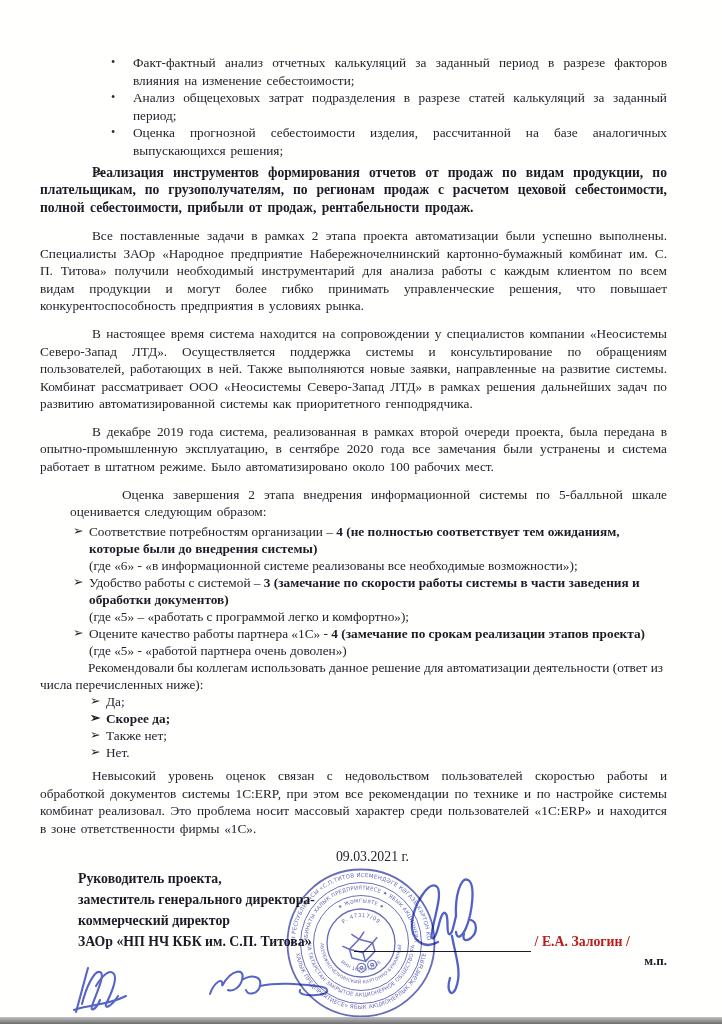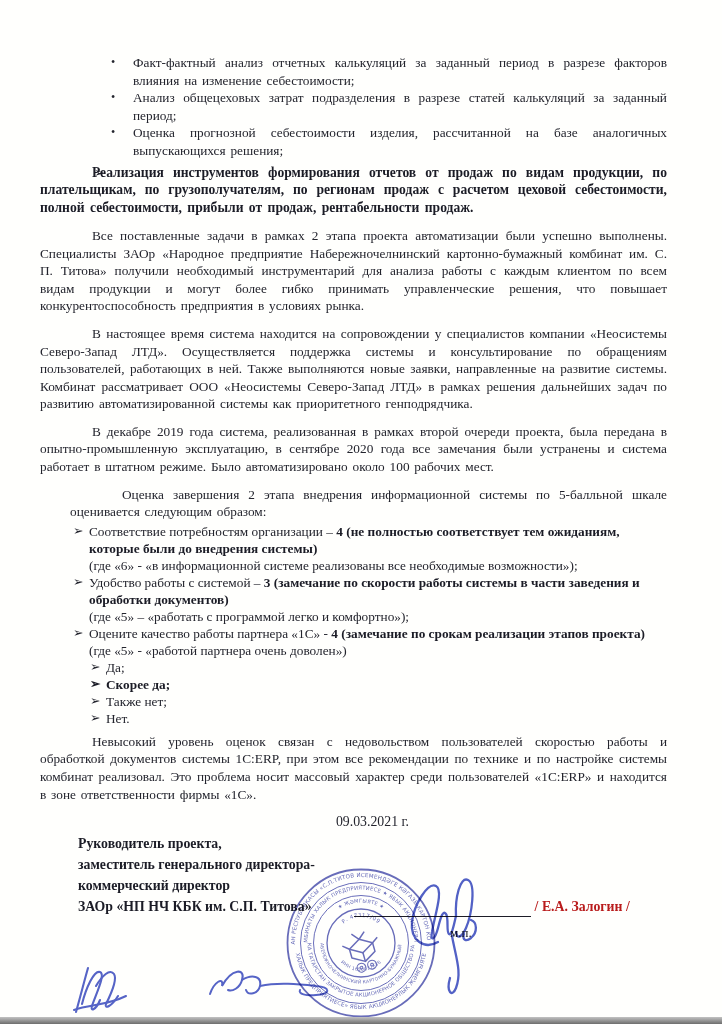--- a/index.html
+++ b/index.html
@@ -79,21 +79,21 @@
     font-size:13.8px;line-height:21px;
   }
   .sign-row{display:flex;align-items:flex-end;text-align:center;}
   .sign-row .company{white-space:nowrap;font-weight:bold;color:#1b1c26;font-size:13.8px;line-height:21px;}
   .sign-underline{
     width:177px;margin-left:42px;
     border-bottom:1.6px solid #1d1d27;
     height:18px;
   }
   .sign-name{white-space:nowrap;font-weight:bold;color:#b91c1c;font-size:13.8px;line-height:21px;margin-left:4px;}
-  .mp{font-weight:normal;color:#1b1c26;font-size:13px;margin:8px 0 0 372px;}
+  .mp{font-weight:bold;color:#1b1c26;font-size:13px;margin:1px 0 0 372px;text-align:right;}
   
   .stamp-svg{position:absolute;left:284px;top:866px;mix-blend-mode:multiply;opacity:.88;}
   .sig-main{position:absolute;left:408px;top:870px;mix-blend-mode:multiply;opacity:.92;}
   .sig-a{position:absolute;left:66px;top:960px;mix-blend-mode:multiply;opacity:.9;}
   .sig-b{position:absolute;left:198px;top:964px;mix-blend-mode:multiply;opacity:.9;}
   .scan-edge{
     position:absolute;left:0;bottom:0;width:722px;height:7px;
     background:linear-gradient(#c2c2c2,#6d6d6d);
   }
 </style>
@@ -138,20 +138,21 @@
         <span class="a-marker">➢</span><span>Удобство работы с системой – </span><b>3 (замечание по скорости работы системы в части заведения и обработки документов)</b>
       </div>
       <div class="rating-note">(где «5» – «работать с программой легко и комфортно»);</div>
 
       <div class="rating-item">
         <span class="a-marker">➢</span><span>Оцените качество работы партнера «1С» - </span><b>4 (замечание по срокам реализации этапов проекта)</b>
       </div>
       <div class="rating-note">(где «5» - «работой партнера очень доволен»)</div>
     </div>
 
+    <p class="recommend">Рекомендовали бы коллегам использовать данное решение для автоматизации деятельности (ответ из числа перечисленных ниже):</p>
 
     <ul class="answers">
       <li>
         <span class="a-marker">➢</span><span>Да;</span>
       </li>
       <li class="strong">
         <span class="a-marker">➢</span><span>Скорее да;</span>
       </li>
       <li>
         <span class="a-marker">➢</span><span>Также нет;</span>

